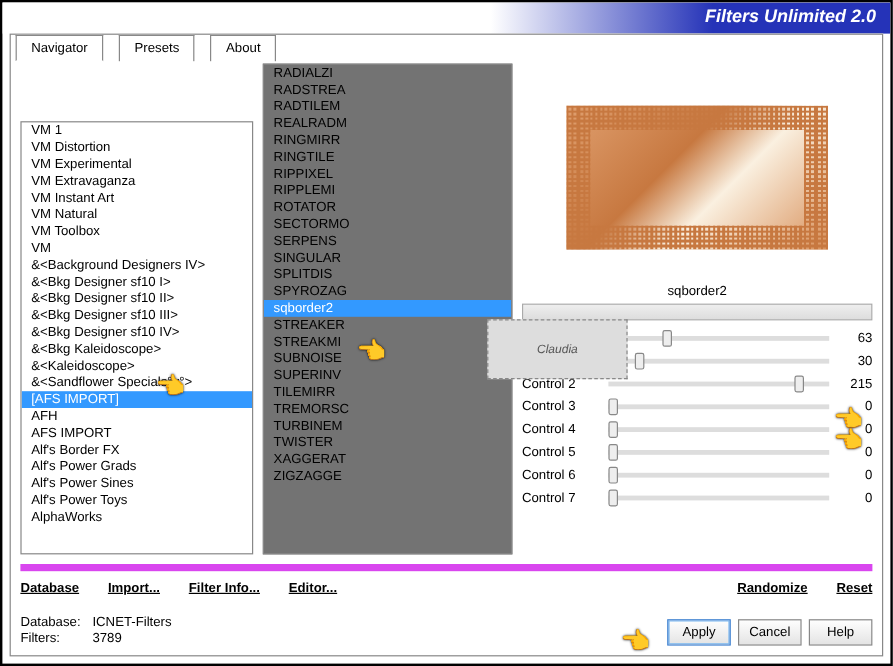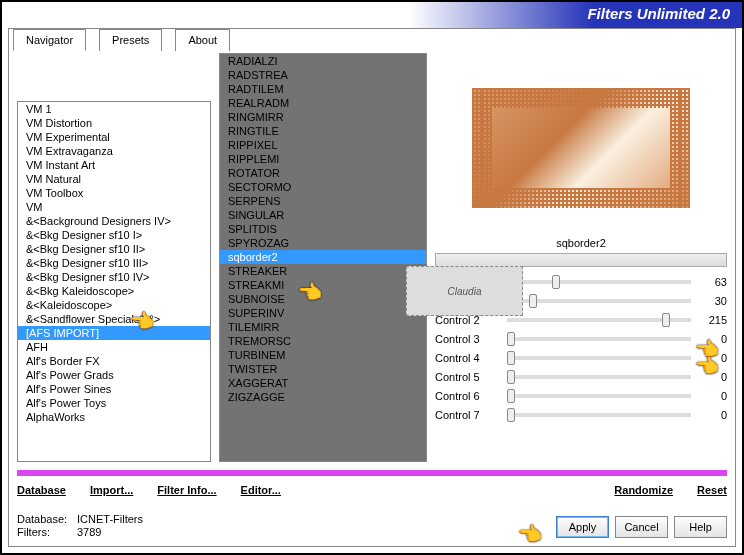--- a/index.html
+++ b/index.html
@@ -77,20 +77,21 @@
         <div class="list-item">&amp;&lt;Background Designers IV&gt;</div>
         <div class="list-item">&amp;&lt;Bkg Designer sf10 I&gt;</div>
         <div class="list-item">&amp;&lt;Bkg Designer sf10 II&gt;</div>
         <div class="list-item">&amp;&lt;Bkg Designer sf10 III&gt;</div>
         <div class="list-item">&amp;&lt;Bkg Designer sf10 IV&gt;</div>
         <div class="list-item">&amp;&lt;Bkg Kaleidoscope&gt;</div>
         <div class="list-item">&amp;&lt;Kaleidoscope&gt;</div>
         <div class="list-item">&amp;&lt;Sandflower Specials°v°&gt;</div>
         <div class="list-item selected">[AFS IMPORT]</div>
         <div class="list-item">AFH</div>
+        <div class="list-item">AFS IMPORT</div>
         <div class="list-item">Alf's Border FX</div>
         <div class="list-item">Alf's Power Grads</div>
         <div class="list-item">Alf's Power Sines</div>
         <div class="list-item">Alf's Power Toys</div>
         <div class="list-item">AlphaWorks</div>
       </div>
     <div class="listcol2" id="filtlist">
         <div class="list-item">RADIALZI</div>
         <div class="list-item">RADSTREA</div>
         <div class="list-item">RADTILEM</div>

